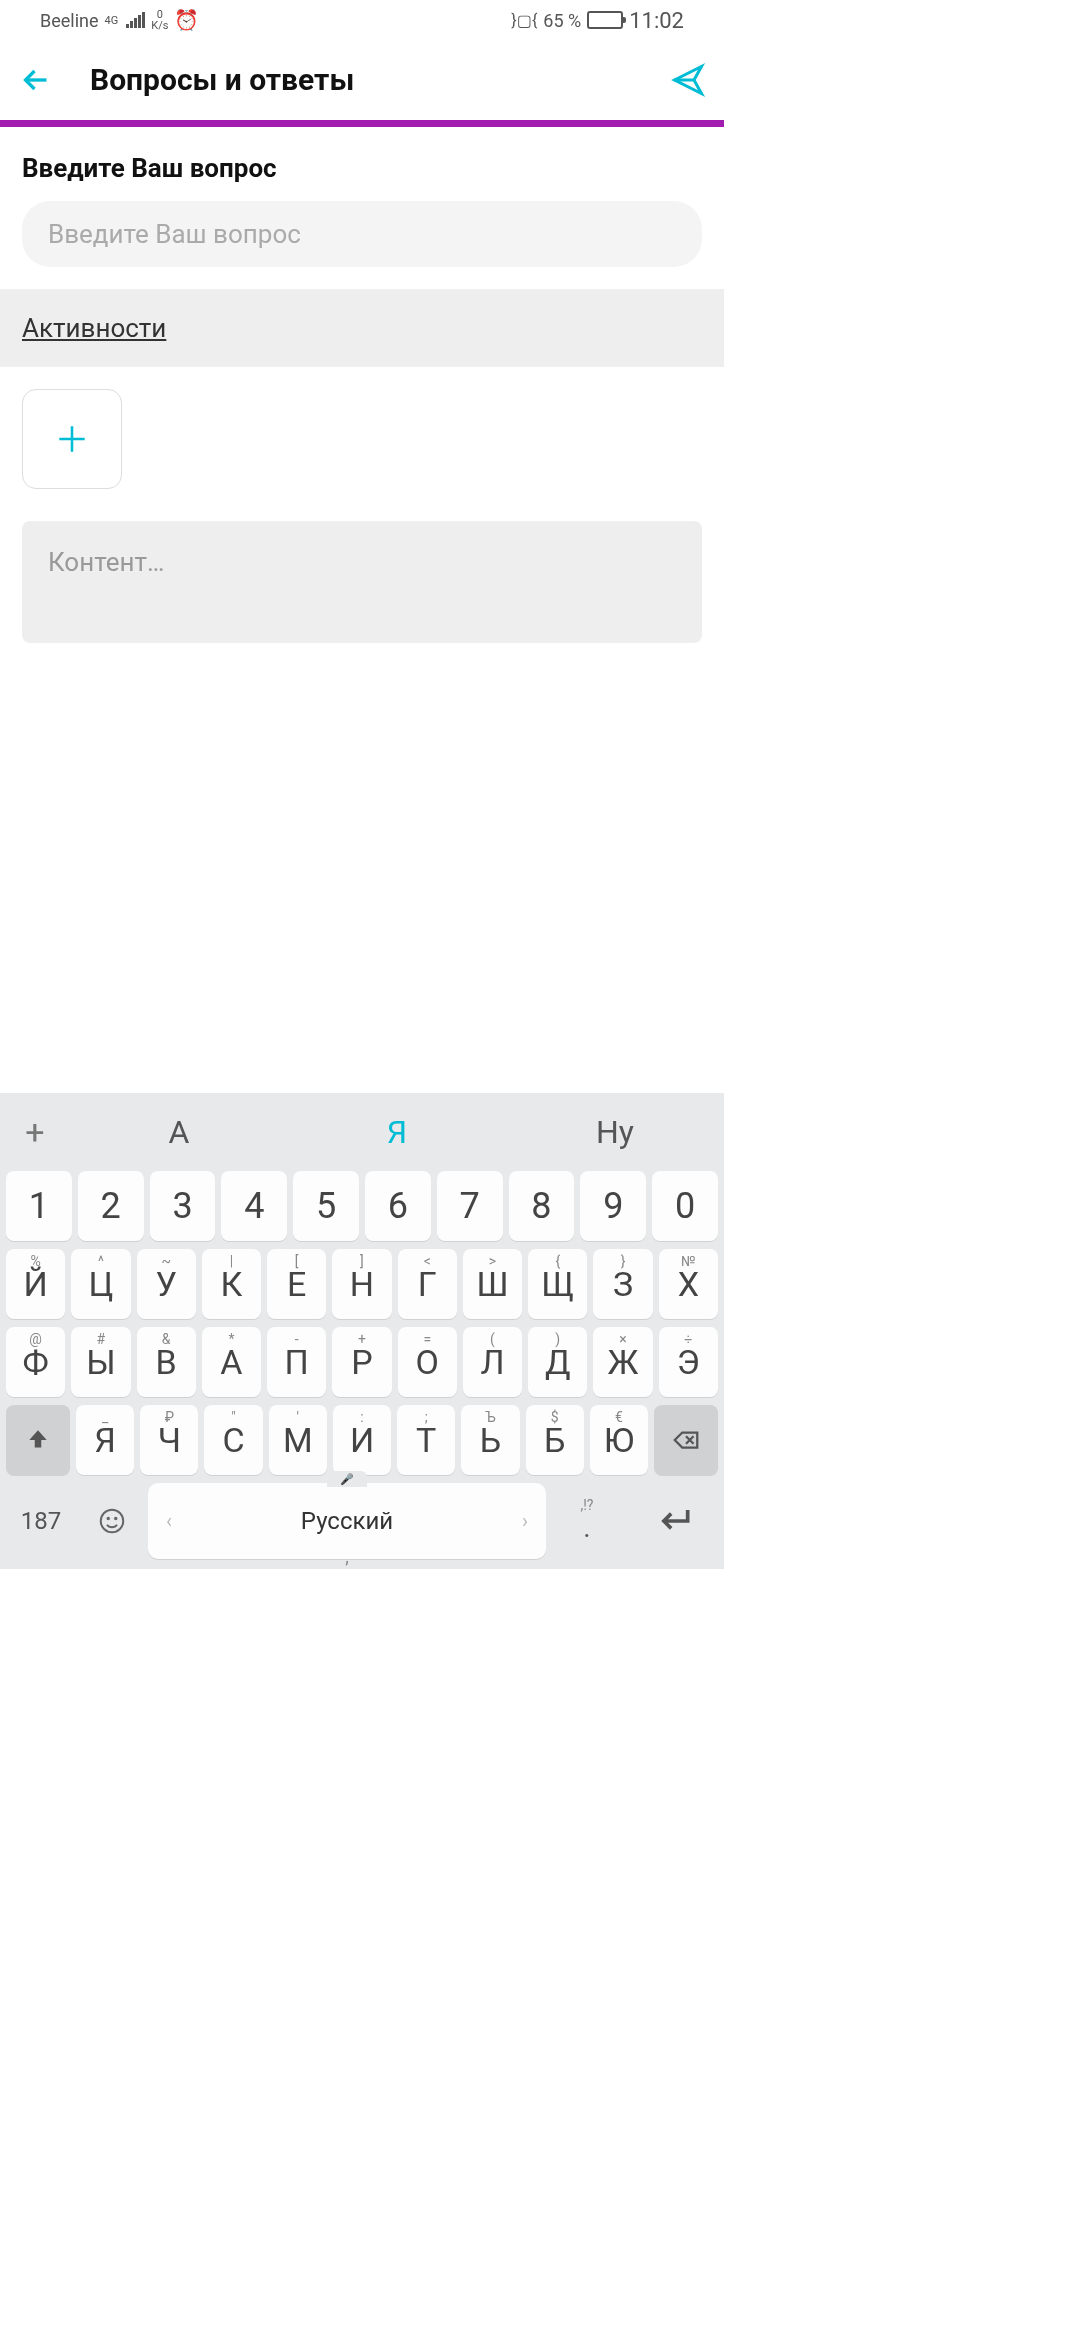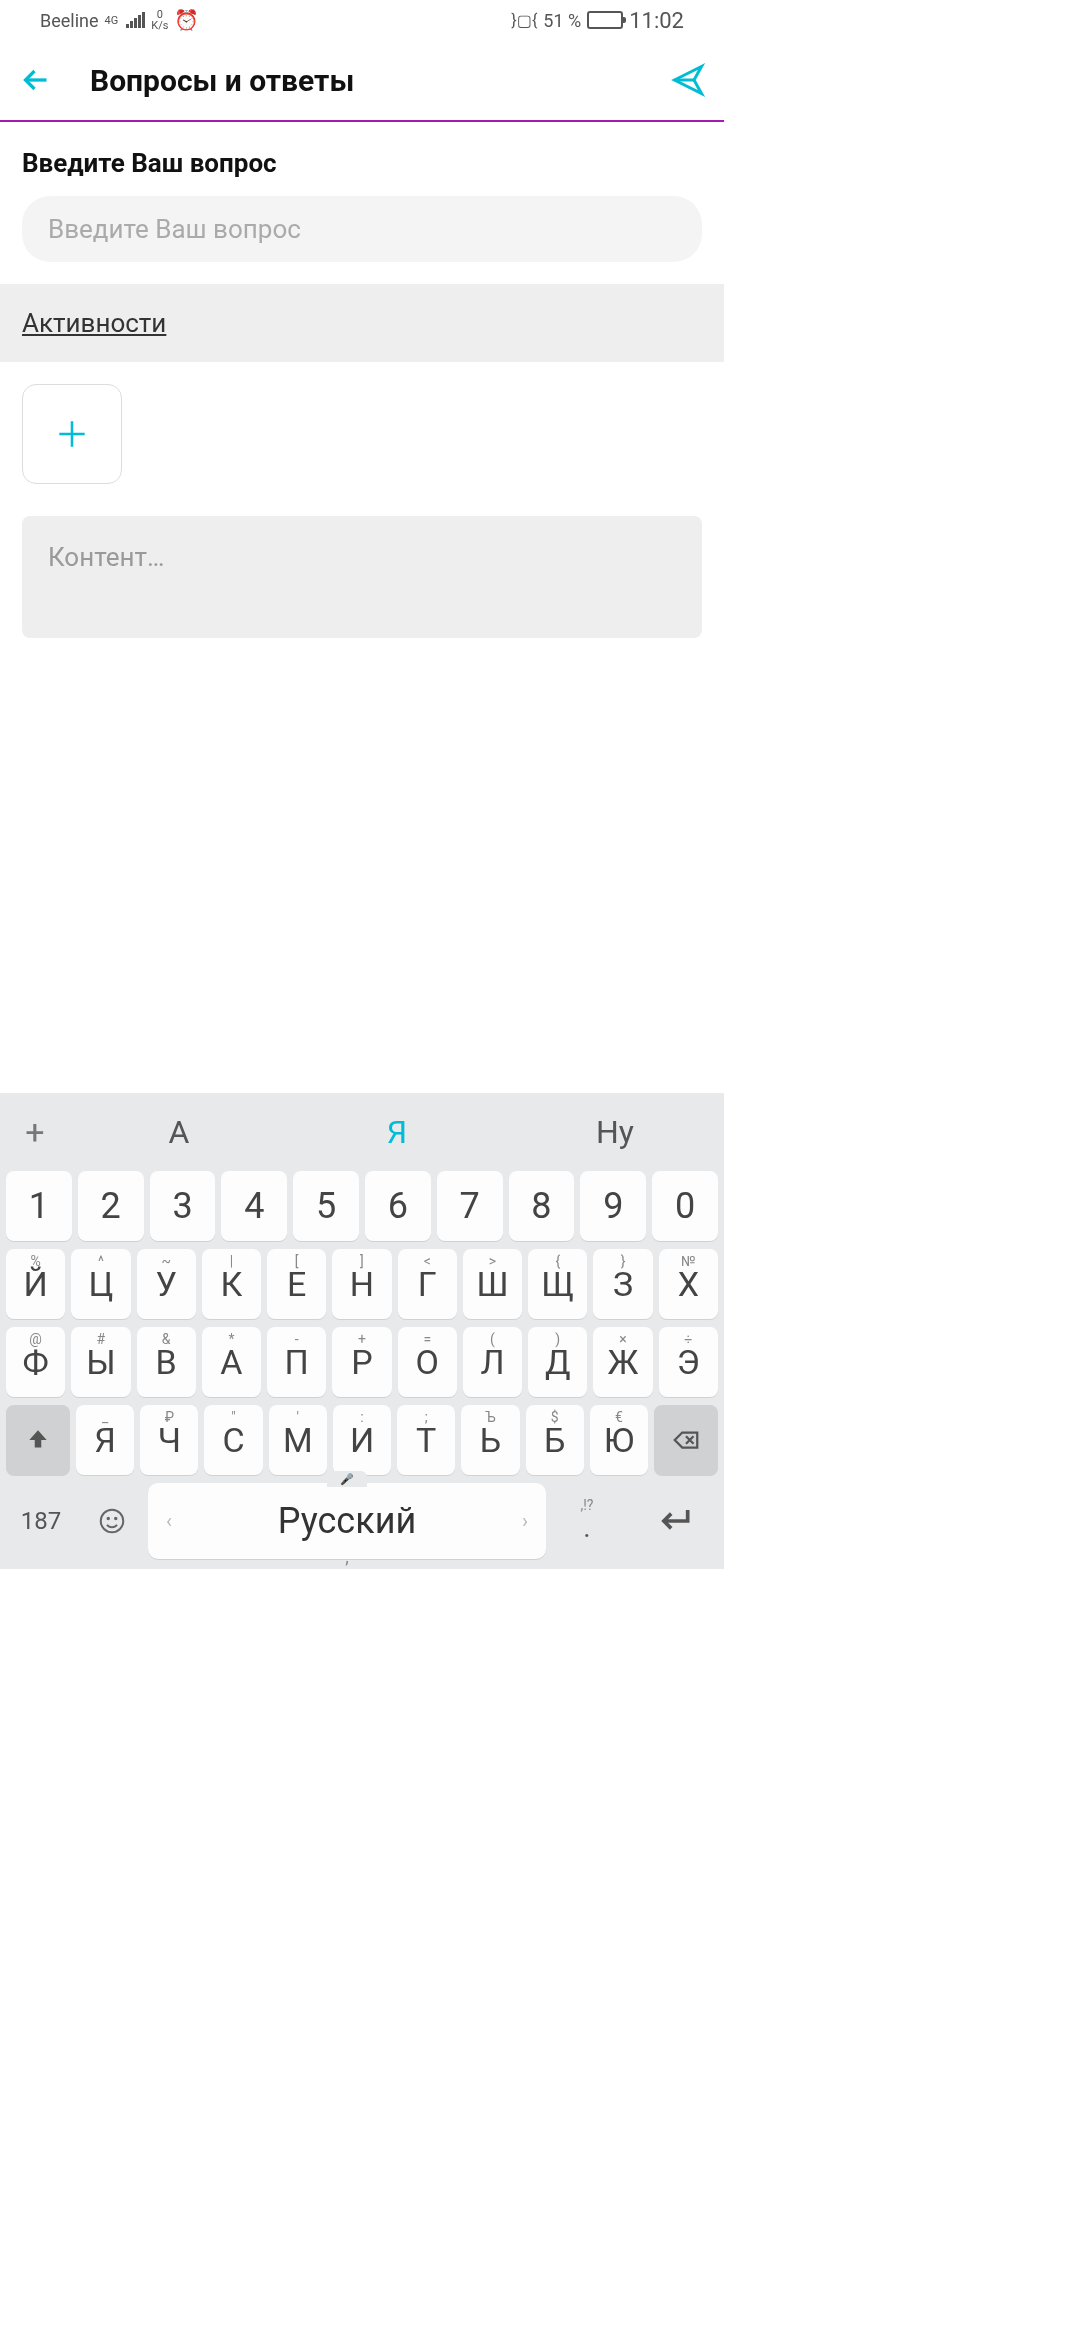--- a/index.html
+++ b/index.html
@@ -13,21 +13,21 @@
 .signal-bars span { width: 3px; background: #555; }
 .signal-bars span:nth-child(1){height:4px} .signal-bars span:nth-child(2){height:7px}
 .signal-bars span:nth-child(3){height:10px} .signal-bars span:nth-child(4){height:13px} .signal-bars span:nth-child(5){height:16px}
 .data-rate { display:inline-flex; flex-direction:column; align-items:center; font-size:11px; line-height:1; }
 .alarm-icon { font-size: 20px; }
 .battery-icon { display:inline-block; width:36px; height:18px; border:2px solid #555; border-radius:3px; position:relative; }
 .battery-icon::after { content:''; position:absolute; right:-5px; top:4px; width:3px; height:6px; background:#555; border-radius:0 2px 2px 0;}
 .battery-fill { background:#555; height:100%; width:65%; }
 
 
-.header { display:flex; align-items:center; padding: 22px 18px; border-bottom: 2px solid #a21caf; }
+.header { display:flex; padding: 22px 18px; border-bottom: 7px solid #a21caf; }
 .back-arrow { color:#00bcd4; }
 .header-title { font-size:30px; font-weight:700; color:#111; margin-left:36px; flex:1; }
 .send-icon { color:#00bcd4; }
 
 
 .section-label { font-size:26px; font-weight:700; color:#111; padding: 26px 22px 18px; }
 .input-wrap { padding: 0 22px; }
 .text-input { width:100%; background:#f4f4f5; border:none; border-radius:28px; padding:18px 26px; font-size:26px; color:#333; }
 .text-input::placeholder { color:#aaa; }
 
@@ -49,21 +49,21 @@
 .key-row { display:flex; gap:6px; padding:4px 6px; }
 .key { flex:1; background:#fdfdfd; border-radius:8px; display:flex; flex-direction:column; align-items:center; justify-content:center; height:70px; position:relative; box-shadow:0 1px 0 rgba(0,0,0,0.1); }
 .key .sup { position:absolute; top:4px; font-size:14px; color:#888; }
 .key .main { font-size:34px; color:#444; }
 .key.num .main { font-size:36px; }
 .key.dark { background:#d0d1d2; }
 
 .bottom-row { display:flex; gap:6px; padding:4px 6px 10px; }
 .bot-key { background:transparent; border-radius:8px; display:flex; align-items:center; justify-content:center; height:76px; color:#555; font-size:24px; }
 .space-key { flex:1; background:#fdfdfd; border-radius:10px; display:flex; align-items:center; justify-content:center; position:relative; box-shadow:0 1px 0 rgba(0,0,0,0.1); }
-.space-key .lang { font-size:36px; color:#333; }
+.space-key .lang { font-size:24px; color:#333; }
 .space-key .chev { position:absolute; font-size:20px; color:#bbb; }
 .space-key .chev.left { left:18px; } .space-key .chev.right { right:18px; }
 .mic-tab { position:absolute; top:-12px; left:50%; transform:translateX(-50%); width:40px; height:16px; background:#e8e9ea; border-radius:6px 6px 0 0; display:flex; align-items:center; justify-content:center; font-size:11px; color:#888;}
 .comma-tab { position:absolute; bottom:-8px; left:50%; transform:translateX(-50%); font-size:18px; color:#888;}
 
 svg { display:block; }
 </style>
 </head>
 <body>
 
@@ -79,21 +79,21 @@
         <span></span>
       </span>
     <span class="data-rate">
       <span>0</span>
       <span>K/s</span>
     </span>
     <span class="alarm-icon">⏰</span>
   </div>
   <div class="status-right">
     <span style="font-size:16px;">}▢{</span>
-    <span>51 %</span>
+    <span>65 %</span>
     <span class="battery-icon"><span class="battery-fill"></span></span>
     <span style="font-size:22px;">11:02</span>
   </div>
 </div>
 
 <div class="header">
   <span class="back-arrow">
     <svg width="36" height="36" viewBox="0 0 24 24" fill="none" stroke="currentColor" stroke-width="2.2">
         <path d="M19 12H5"></path>
         <path d="M11 18l-6-6 6-6"></path>

